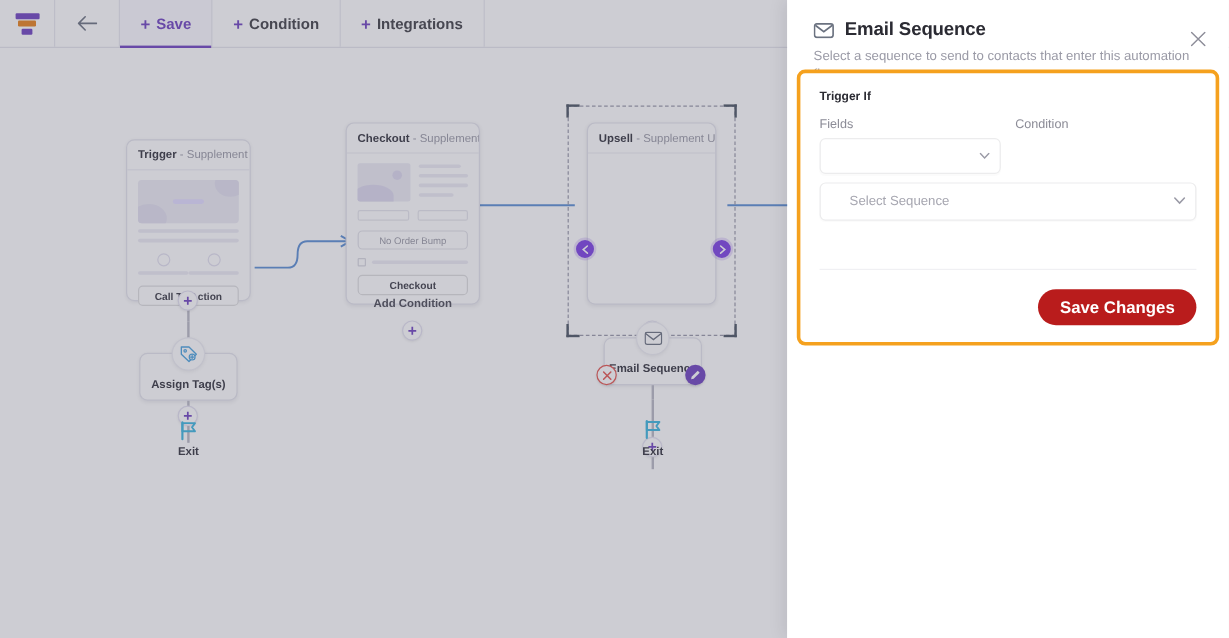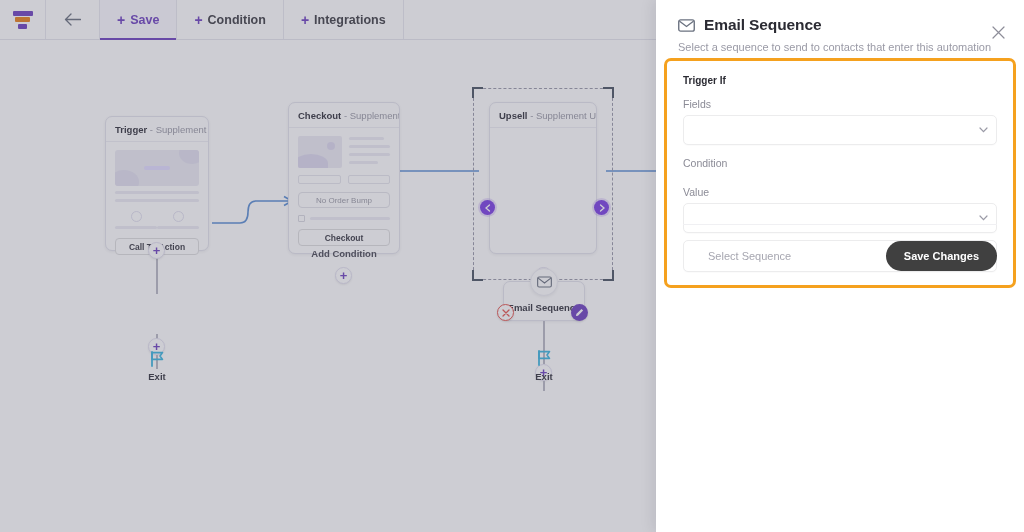--- a/index.html
+++ b/index.html
@@ -114,35 +114,35 @@
   .ph-title { display: flex; align-items: center; gap: 9px; }
   .ph-title h1 { font-size: 15.5px; font-weight: 700; color: #2b2b33; letter-spacing: -.1px; }
   .ph-sub { margin-top: 6px; font-size: 11px; color: #9a9aa6; line-height: 1.4; }
   .close-x { position: absolute; right: 16px; top: 22px; width: 20px; height: 20px;
              display: flex; align-items: center; justify-content: center; color: #8d8d99; }
 
   .hl-box { position: absolute; left: 8px; top: 58px; width: 352px; height: 230px;
             border: 3px solid #f5a11e; border-radius: 7px; background: #fff; }
   .form-inner { padding: 14px 16px 0 16px; }
   .sec-title { font-size: 10px; font-weight: 700; color: #2b2b33; }
-  .row3 { display: flex; gap: 12px; margin-top: 12px; flex-direction: column; }
+  .row3 { display: flex; gap: 12px; margin-top: 12px; }
   .fld { flex: 1; }
   .fld-label { font-size: 10.5px; color: #8b8b96; margin-bottom: 5px; }
   .select { height: 30px; border: 1px solid #ececed; border-radius: 5px; background: #fff;
             display: flex; align-items: center; padding: 0 8px 0 10px;
             font-size: 11px; color: #6b6b76; box-shadow: 0 1px 1px rgba(0,0,0,.02); }
   .select .val { flex: 1; white-space: nowrap; overflow: hidden; }
   .select .val.placeholder { color: #a6a6b0; }
   .chev { color: #9a9aa6; font-size: 9px; line-height: 1; }
   .seq-label { font-size: 11.5px; font-weight: 700; color: #2b2b33; margin-top: 16px; }
   .select.wide { margin-top: 7px; height: 32px; padding-left: 24px; }
   .divider { position: absolute; left: 16px; right: 16px; top: 163px; height: 1px; background: #f0f0f3; }
   .save-btn { position: absolute; right: 16px; bottom: 14px; height: 30px; padding: 0 18px;
-              background: #404040; color: #fff; border: none; border-radius: 16px;
-              font-size: 11px; font-weight: 700; font-family: inherit; cursor: pointer; }
+              background: #b91c1c; color: #fff; border: none; border-radius: 16px;
+              font-size: 14px; font-weight: 700; font-family: inherit; cursor: pointer; }
 </style>
 </head>
 <body>
 
 <div id="app">
 
   <div id="builder">
 
     <div class="topbar">
       <div class="logo-cell">
@@ -277,20 +277,31 @@
         <svg width="8" height="8" viewBox="0 0 8 8">
             <path d="M2.5 1 L6 4 L2.5 7" stroke="#fff" stroke-width="1.3" fill="none" stroke-linecap="round"></path>
           </svg>
       </div>
       <div class="plusbtn" style="left:535px; top:227px;">+</div>
 
       <div class="vline" style="left:156px; top:214px; height:14px;"></div>
       <div class="plusbtn" style="left:148px; top:202px;">+</div>
       <div class="vline" style="left:156px; top:228px; height:26px;"></div>
 
+      <div class="act-node" style="left:116px; top:254px; width:82px; height:40px;">
+        <span class="act-icon">
+          <svg width="15" height="15" viewBox="0 0 16 16">
+            <path d="M1.2 1.2 H8 L14.5 7.7 L8 14.2 L1.2 7.7 Z" fill="none" stroke="#4aa3df" stroke-width="1.2" stroke-linejoin="round"></path>
+            <circle cx="4.6" cy="4.6" r="1.1" fill="none" stroke="#4aa3df" stroke-width="1.1"></circle>
+            <circle cx="10.8" cy="10.2" r="2.6" fill="#fff" stroke="#4aa3df" stroke-width="1.1"></circle>
+            <path d="M10.8 8.7 V11.7 M9.3 10.2 H12.3" stroke="#4aa3df" stroke-width="1.1" stroke-linecap="round"></path>
+          </svg>
+        </span>
+        <span style="font-size:9.5px;font-weight:700;color:#33333d;">Assign Tag(s)</span>
+      </div>
 
       <div class="vline" style="left:156px; top:294px; height:12px;"></div>
       <div class="plusbtn" style="left:148px; top:298px;">+</div>
       <div class="vline" style="left:156px; top:315px; height:14px;"></div>
 
       <div style="position:absolute; left:143px; top:306px; width:28px; height:26px; display:flex; align-items:center; justify-content:center;">
         <svg width="20" height="20" viewBox="0 0 20 20">
           <path d="M5 3 V17" stroke="#3bb6e0" stroke-width="1.8" stroke-linecap="round"></path>
           <path d="M5 3.6 H15.5 L13 7 L15.5 10.4 H5 Z" fill="none" stroke="#3bb6e0" stroke-width="1.6" stroke-linejoin="round"></path>
         </svg>
@@ -365,31 +376,20 @@
               <span class="chev">
                 <svg width="9" height="6" viewBox="0 0 9 6">
                     <path d="M1 1 L4.5 4.6 L8 1" stroke="#9a9aa6" stroke-width="1.2" fill="none" stroke-linecap="round"></path>
                   </svg>
               </span>
             </div>
           </div>
           <div class="fld">
             <div class="fld-label">Condition</div>
           </div>
-          <div class="fld">
-            <div class="fld-label">Value</div>
-            <div class="select">
-              <span class="val"></span>
-              <span class="chev">
-                <svg width="9" height="6" viewBox="0 0 9 6">
-                    <path d="M1 1 L4.5 4.6 L8 1" stroke="#9a9aa6" stroke-width="1.2" fill="none" stroke-linecap="round"></path>
-                  </svg>
-              </span>
-            </div>
-          </div>
         </div>
 
         <div class="select wide">
           <span class="val placeholder">Select Sequence</span>
           <span class="chev">
             <svg width="10" height="7" viewBox="0 0 10 7">
                 <path d="M1 1 L5 5.2 L9 1" stroke="#9a9aa6" stroke-width="1.3" fill="none" stroke-linecap="round"></path>
               </svg>
           </span>
         </div>

